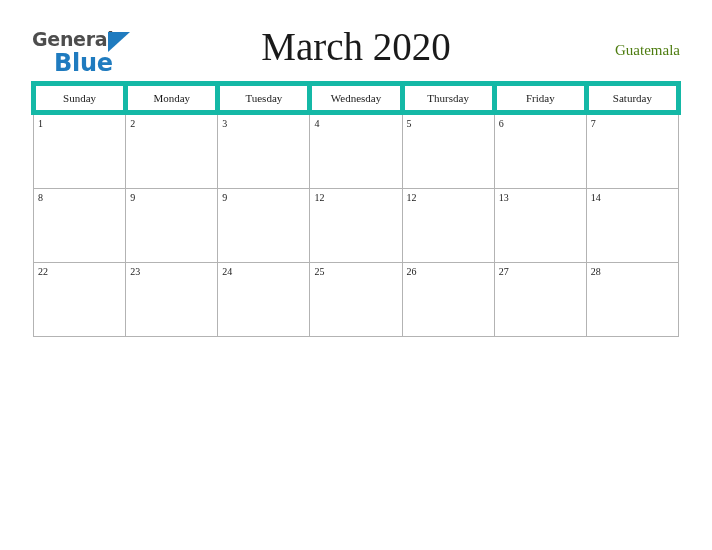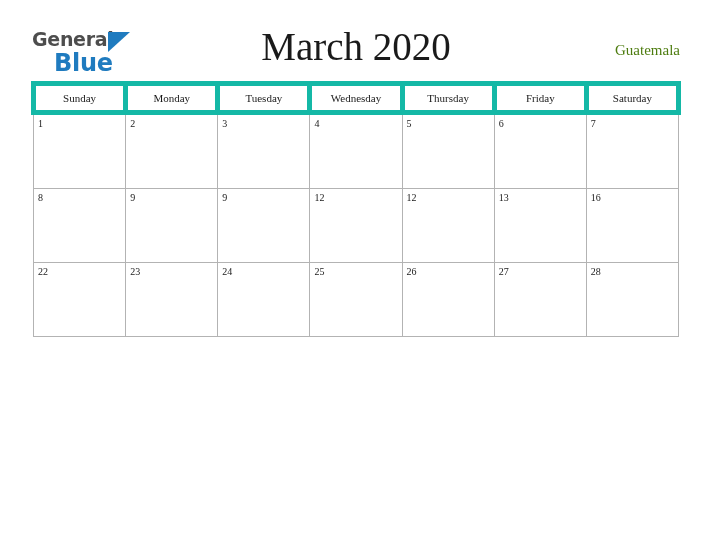--- a/index.html
+++ b/index.html
@@ -186,21 +186,21 @@
         <td>
             <span class="daynum">12</span>
           </td>
         <td>
             <span class="daynum">12</span>
           </td>
         <td>
             <span class="daynum">13</span>
           </td>
         <td>
-            <span class="daynum">16</span>
+            <span class="daynum">14</span>
           </td>
       </tr>
       <tr>
         <td>
             <span class="daynum">22</span>
           </td>
         <td>
             <span class="daynum">23</span>
           </td>
         <td>

